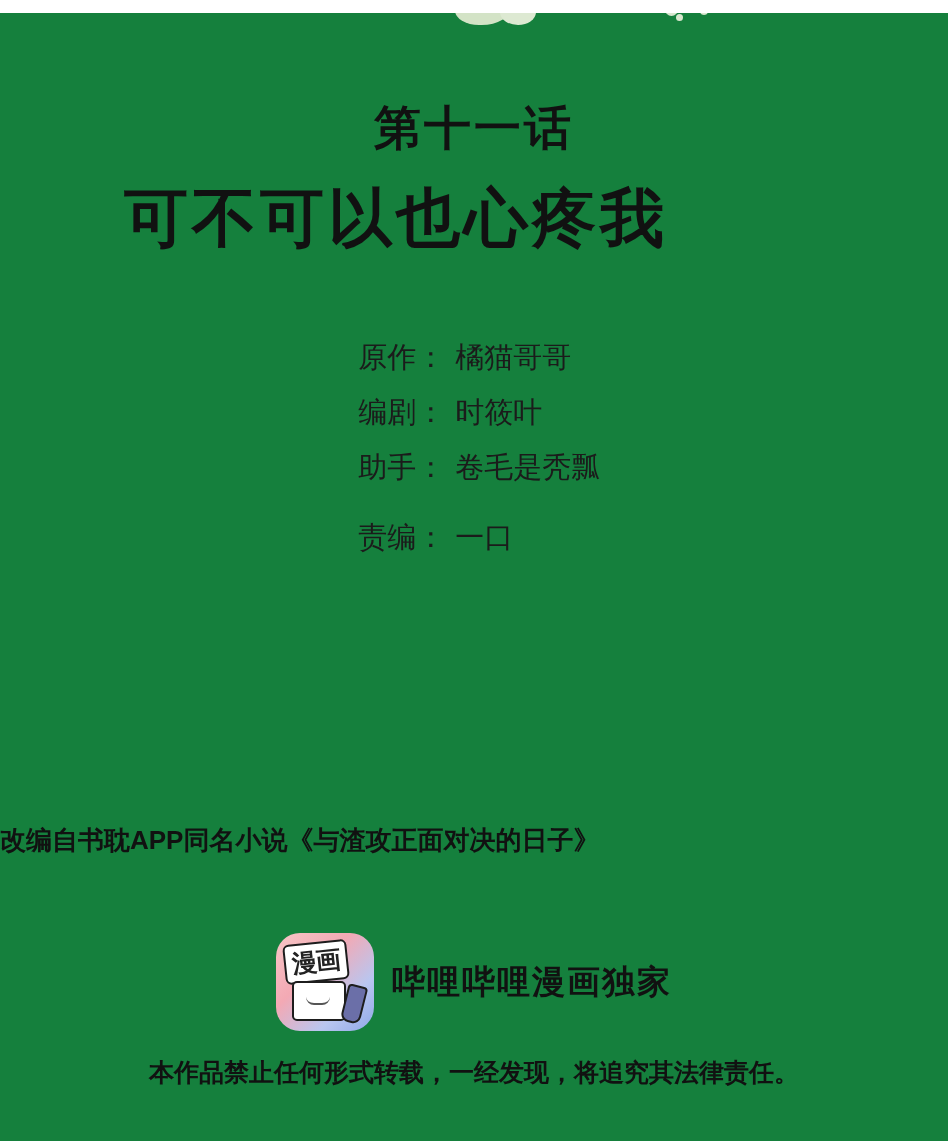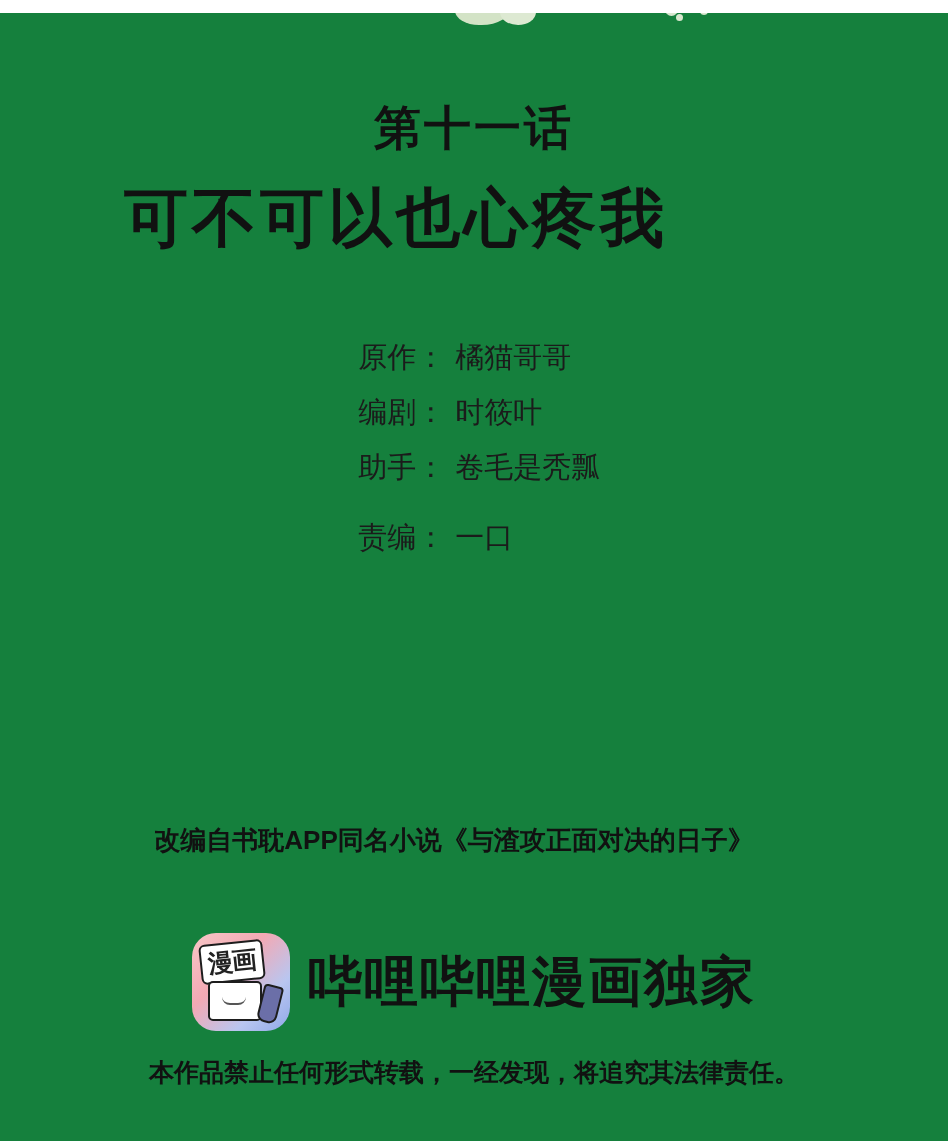--- a/index.html
+++ b/index.html
@@ -91,21 +91,20 @@
     width: 498px;
     text-align: left;
     padding-left: 0px;
   }
 
   .adapted-note {
     position: absolute;
     top: 810px;
     left: 0;
     width: 908px;
-    text-align: center;
     font-size: 26px;
     font-weight: bold;
     color: #111111;
   }
 
   .brand-row {
     position: absolute;
     top: 920px;
     left: 0;
     width: 948px;
@@ -163,21 +162,21 @@
     right: 10px;
     bottom: 8px;
     width: 16px;
     height: 34px;
     background: #6b6fa8;
     border: 2px solid #1d1d1d;
     border-radius: 4px 4px 8px 8px;
     transform: rotate(14deg);
   }
   .brand-text {
-    font-size: 54px;
+    font-size: 33px;
     font-weight: bold;
     letter-spacing: 2px;
     color: #111111;
     font-family: Liberation Serif, serif;
   }
 
   .copyright {
     position: absolute;
     top: 1043px;
     left: 0;

